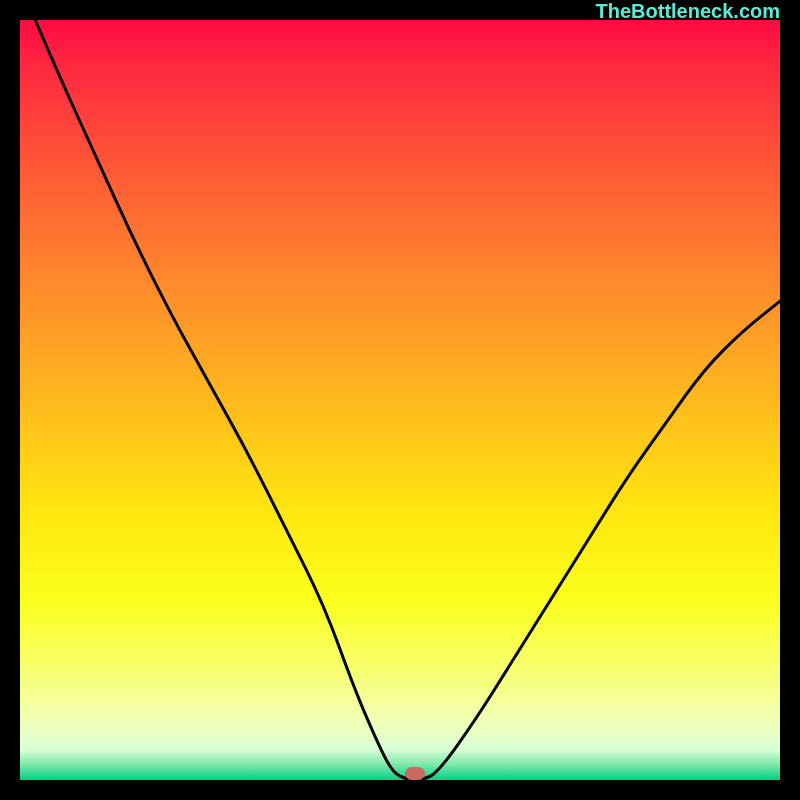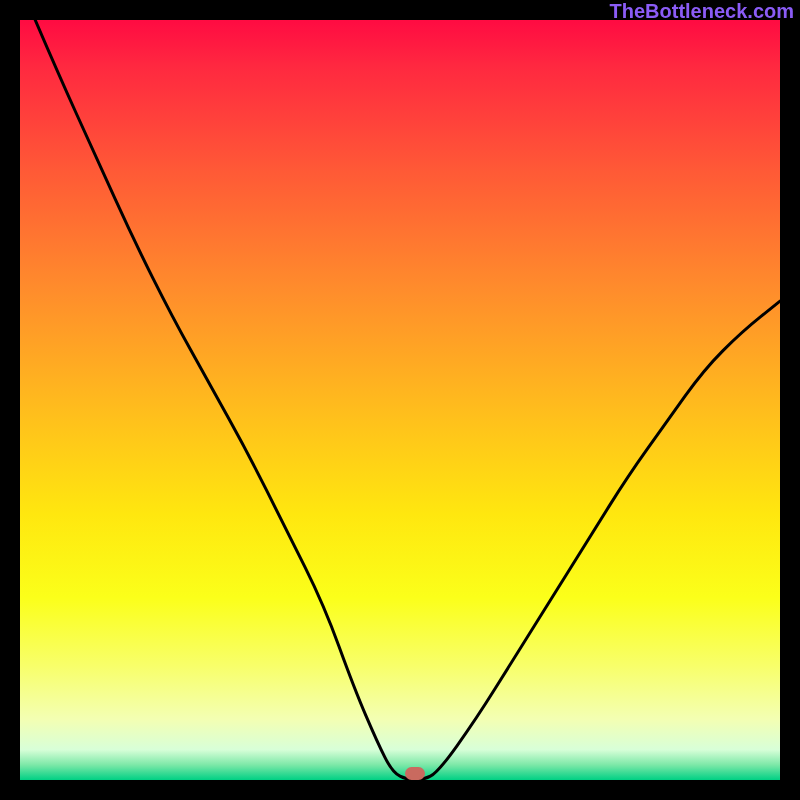--- a/index.html
+++ b/index.html
@@ -35,25 +35,25 @@
       #f8ff6a 85%,
       #f3ffb3 92%,
       #d8ffd8 96%,
       #7de8a8 98%,
       #00d084 100%
     );
   }
   .watermark {
     position: absolute;
     top: 0px;
-    right: 6px;
+    right: 20px;
     font-family: Arial, Helvetica, sans-serif;
     font-size: 20px;
     font-weight: 600;
-    color: #8b5cf6;
+    color: #5eead4;
     letter-spacing: 0px;
     user-select: none;
   }
   svg.curve {
     position: absolute;
     left: 0;
     top: 0;
     width: 760px;
     height: 760px;
   }

